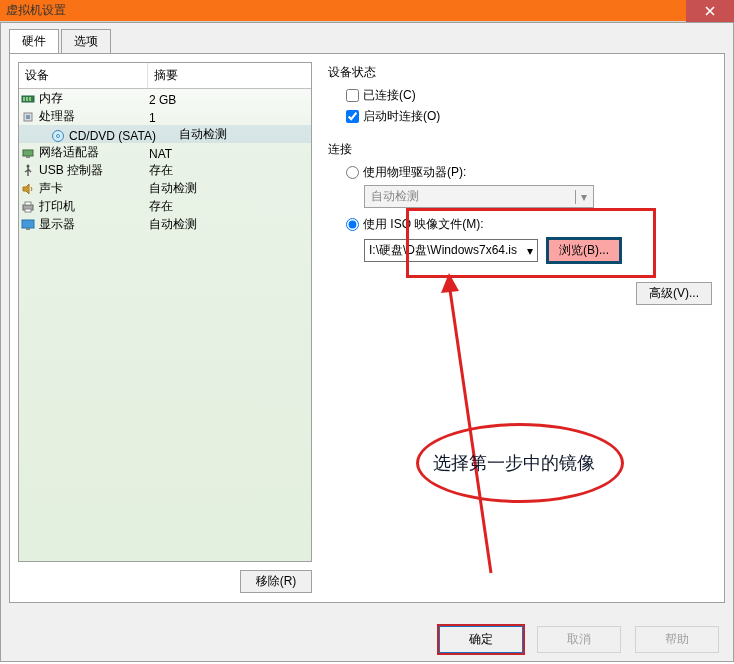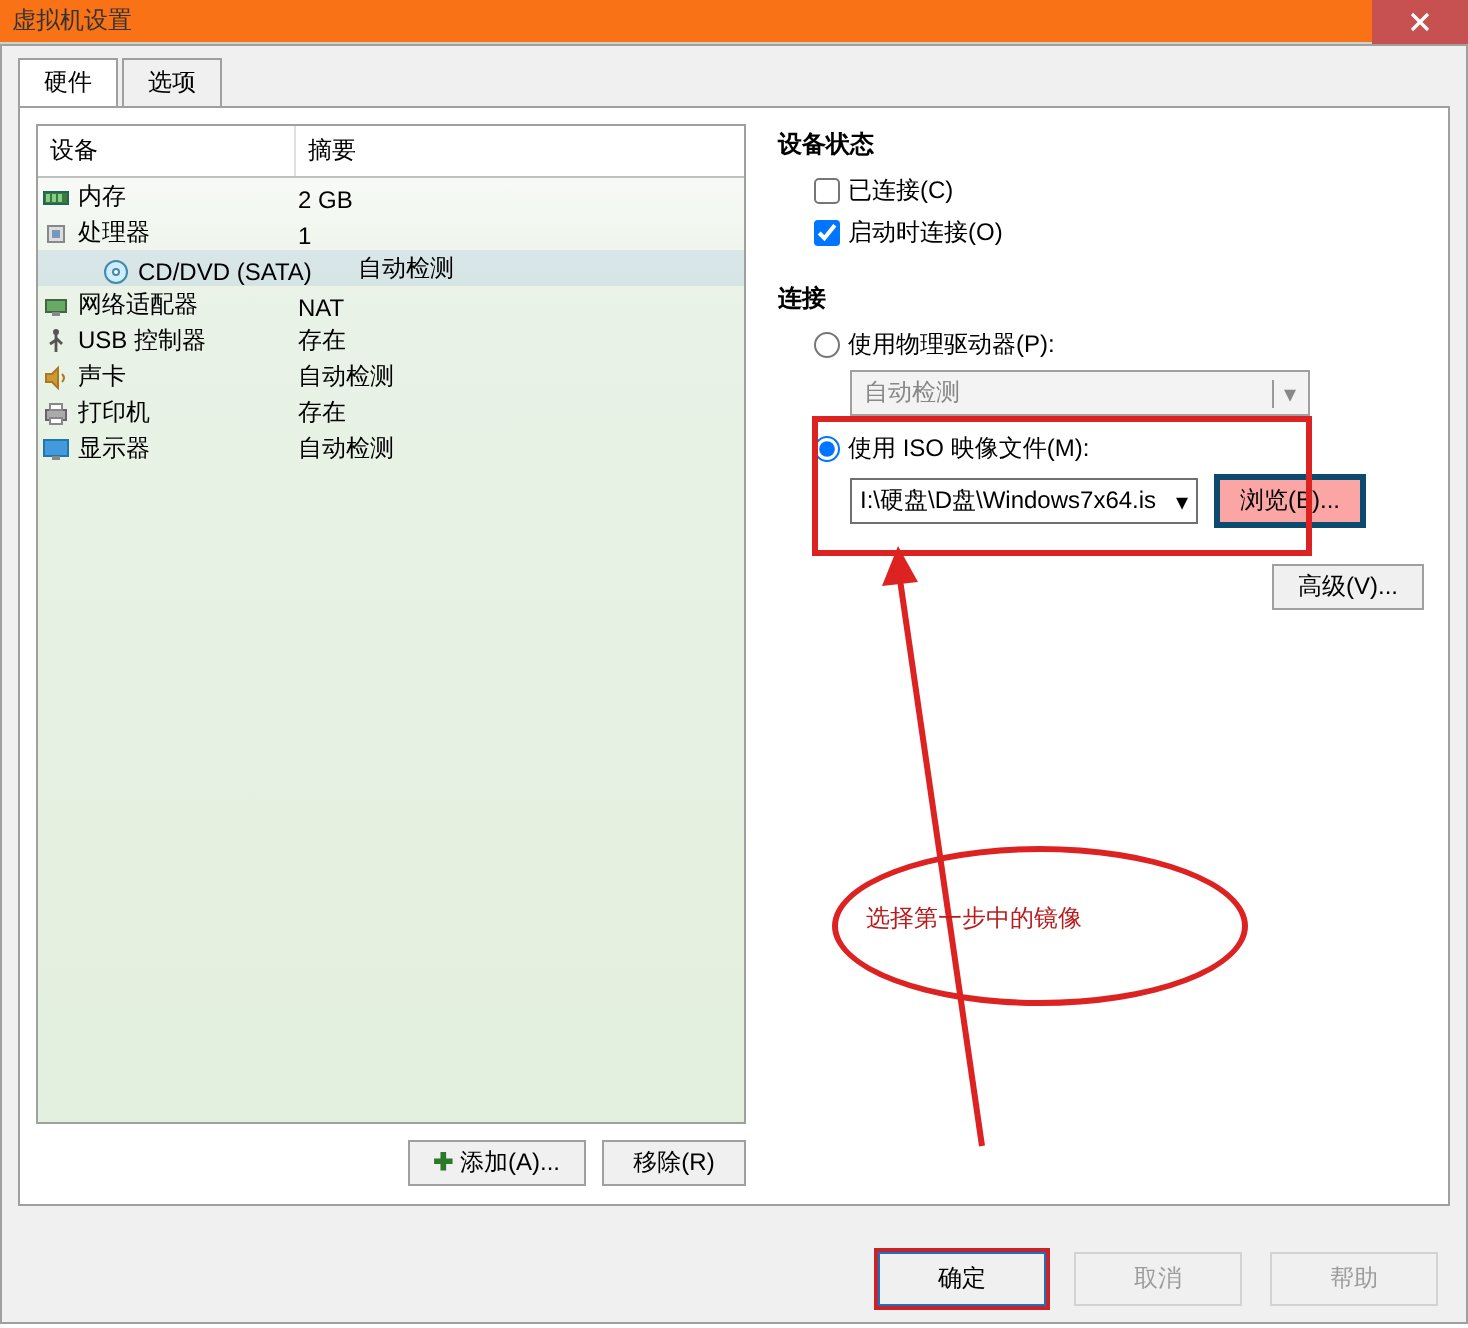--- a/index.html
+++ b/index.html
@@ -7,51 +7,51 @@
 .titlebar { height: 22px; background: #f97316; border-bottom: 1px solid #d0d0d0; display: flex; align-items: center; padding-left: 6px; position: relative; }
 .titlebar .title { color: #333; }
 .close-btn { position: absolute; right: 0; top: 0; width: 48px; height: 22px; background: #c75050; color: #fff; display: flex; align-items: center; justify-content: center; font-size: 11px; cursor: pointer; }
 .dialog-body { border: 1px solid #a0a0a0; margin: 0; height: 640px; background: #f0f0f0; position: relative; }
 .tabs { display: flex; padding: 6px 8px 0 8px; gap: 2px; }
 .tab { padding: 3px 12px; background: #fff; border: 1px solid #a0a0a0; border-bottom: none; cursor: pointer; }
 .tab.active { background: #fff; }
 .tab.inactive { background: #f0f0f0; }
 .tab-panel { background: #fff; border: 1px solid #a0a0a0; margin: 0 8px 8px 8px; height: 550px; position: relative; padding: 8px; }
 .columns { display: flex; gap: 10px; height: 100%; }
-.left-col { width: 355px; }
+.left-col { width: 294px; }
 .right-col { flex: 1; padding-left: 6px; }
 .device-table { border: 1px solid #a0a0a0; background: linear-gradient(#fdfdfd,#e9f2e6 90px,#e3efdf); height: 500px; }
 .table-header { display: flex; background: #fff; border-bottom: 1px solid #c0c0c0; }
 .th { padding: 4px 6px; font-weight: normal; }
 .th.col1 { width: 128px; }
 .th.col2 { flex: 1; border-left: 1px solid #e0e0e0; }
 .table-rows { }
 .row { display: flex; align-items: flex-end; height: 18px; padding: 0 2px; }
 .cell1 { width: 128px; display: flex; align-items: center; gap: 4px; }
 .cell2 { flex: 1; }
 .ic { width: 14px; height: 14px; display: inline-block; }
 .left-buttons { display: flex; justify-content: flex-end; gap: 8px; margin-top: 8px; }
 .btn { padding: 2px 12px; background: #f0f0f0; border: 1px solid #a0a0a0; cursor: pointer; min-width: 72px; text-align: center; }
-.fieldset-label { margin: 2px 0 6px 0; font-weight: bold; }
+.fieldset-label { margin: 2px 0 6px 0; }
 .checkbox-row, .radio-row { display: flex; align-items: center; gap: 4px; margin: 2px 0 4px 18px; }
 .combo { border: 1px solid #a0a0a0; background: #f3f3f3; padding: 2px 6px; margin: 4px 0 8px 36px; width: 230px; display: flex; align-items: center; justify-content: space-between; color: #888; }
 .combo .arrow { border-left: 1px solid #999; padding-left: 5px; }
 .section-gap { height: 10px; }
 .iso-path-row { display: flex; align-items: center; gap: 8px; margin: 4px 0 0 36px; }
 .iso-path { border: 1px solid #707070; background: #fff; padding: 2px 4px; width: 174px; display: flex; align-items: center; justify-content: space-between; }
 .browse-btn { padding: 2px 10px; background: #fca5a5; border: 3px solid #0c4a6e; cursor: pointer; }
 .advanced-row { display: flex; justify-content: flex-end; margin-top: 18px; padding-right: 4px; }
 .footer { position: absolute; bottom: 8px; right: 14px; display: flex; gap: 14px; }
 .footer .btn { min-width: 84px; padding: 4px 12px; }
 .footer .btn.ok { border: 1px solid #1e6fbd; box-shadow: 0 0 0 2px #c6232a; }
 
 .annot-box { position: absolute; border: 3px solid #d22; pointer-events: none; }
 .annot-arrow { position: absolute; pointer-events: none; }
 .annot-ellipse { position: absolute; border: 3px solid #d22; border-radius: 50%; width: 208px; height: 80px; pointer-events: none; }
-.annot-text { position: absolute; color: #b91c1c; font-size: 12px; pointer-events: none; }
+.annot-text { position: absolute; color: #0f172a; font-size: 18px; pointer-events: none; }
 input[type=checkbox], input[type=radio] { margin: 0; }
 svg { display: block; }
 </style>
 </head>
 <body>
 
 <div class="titlebar">
   <span class="title">虚拟机设置</span>
   <div class="close-btn">
     <svg width="10" height="10" viewBox="0 0 10 10">
@@ -171,24 +171,20 @@
                       <rect x="5" y="10" width="4" height="2" fill="#888"></rect>
                     </svg>
                   </span>
                   <span>显示器</span>
                 </div>
                 <div class="cell2">自动检测</div>
               </div>
             </div>
         </div>
         <div class="left-buttons">
-          <div class="btn">
-            <span style="color:#2a7a2a;font-weight:bold">✚</span>
-            <span>添加(A)...</span>
-          </div>
           <div class="btn">移除(R)</div>
         </div>
       </div>
 
       <div class="right-col">
         <div class="fieldset-label">设备状态</div>
         <div class="checkbox-row">
           <input type="checkbox" id="cbConn" style="">
           <label>已连接(C)</label>
         </div>

